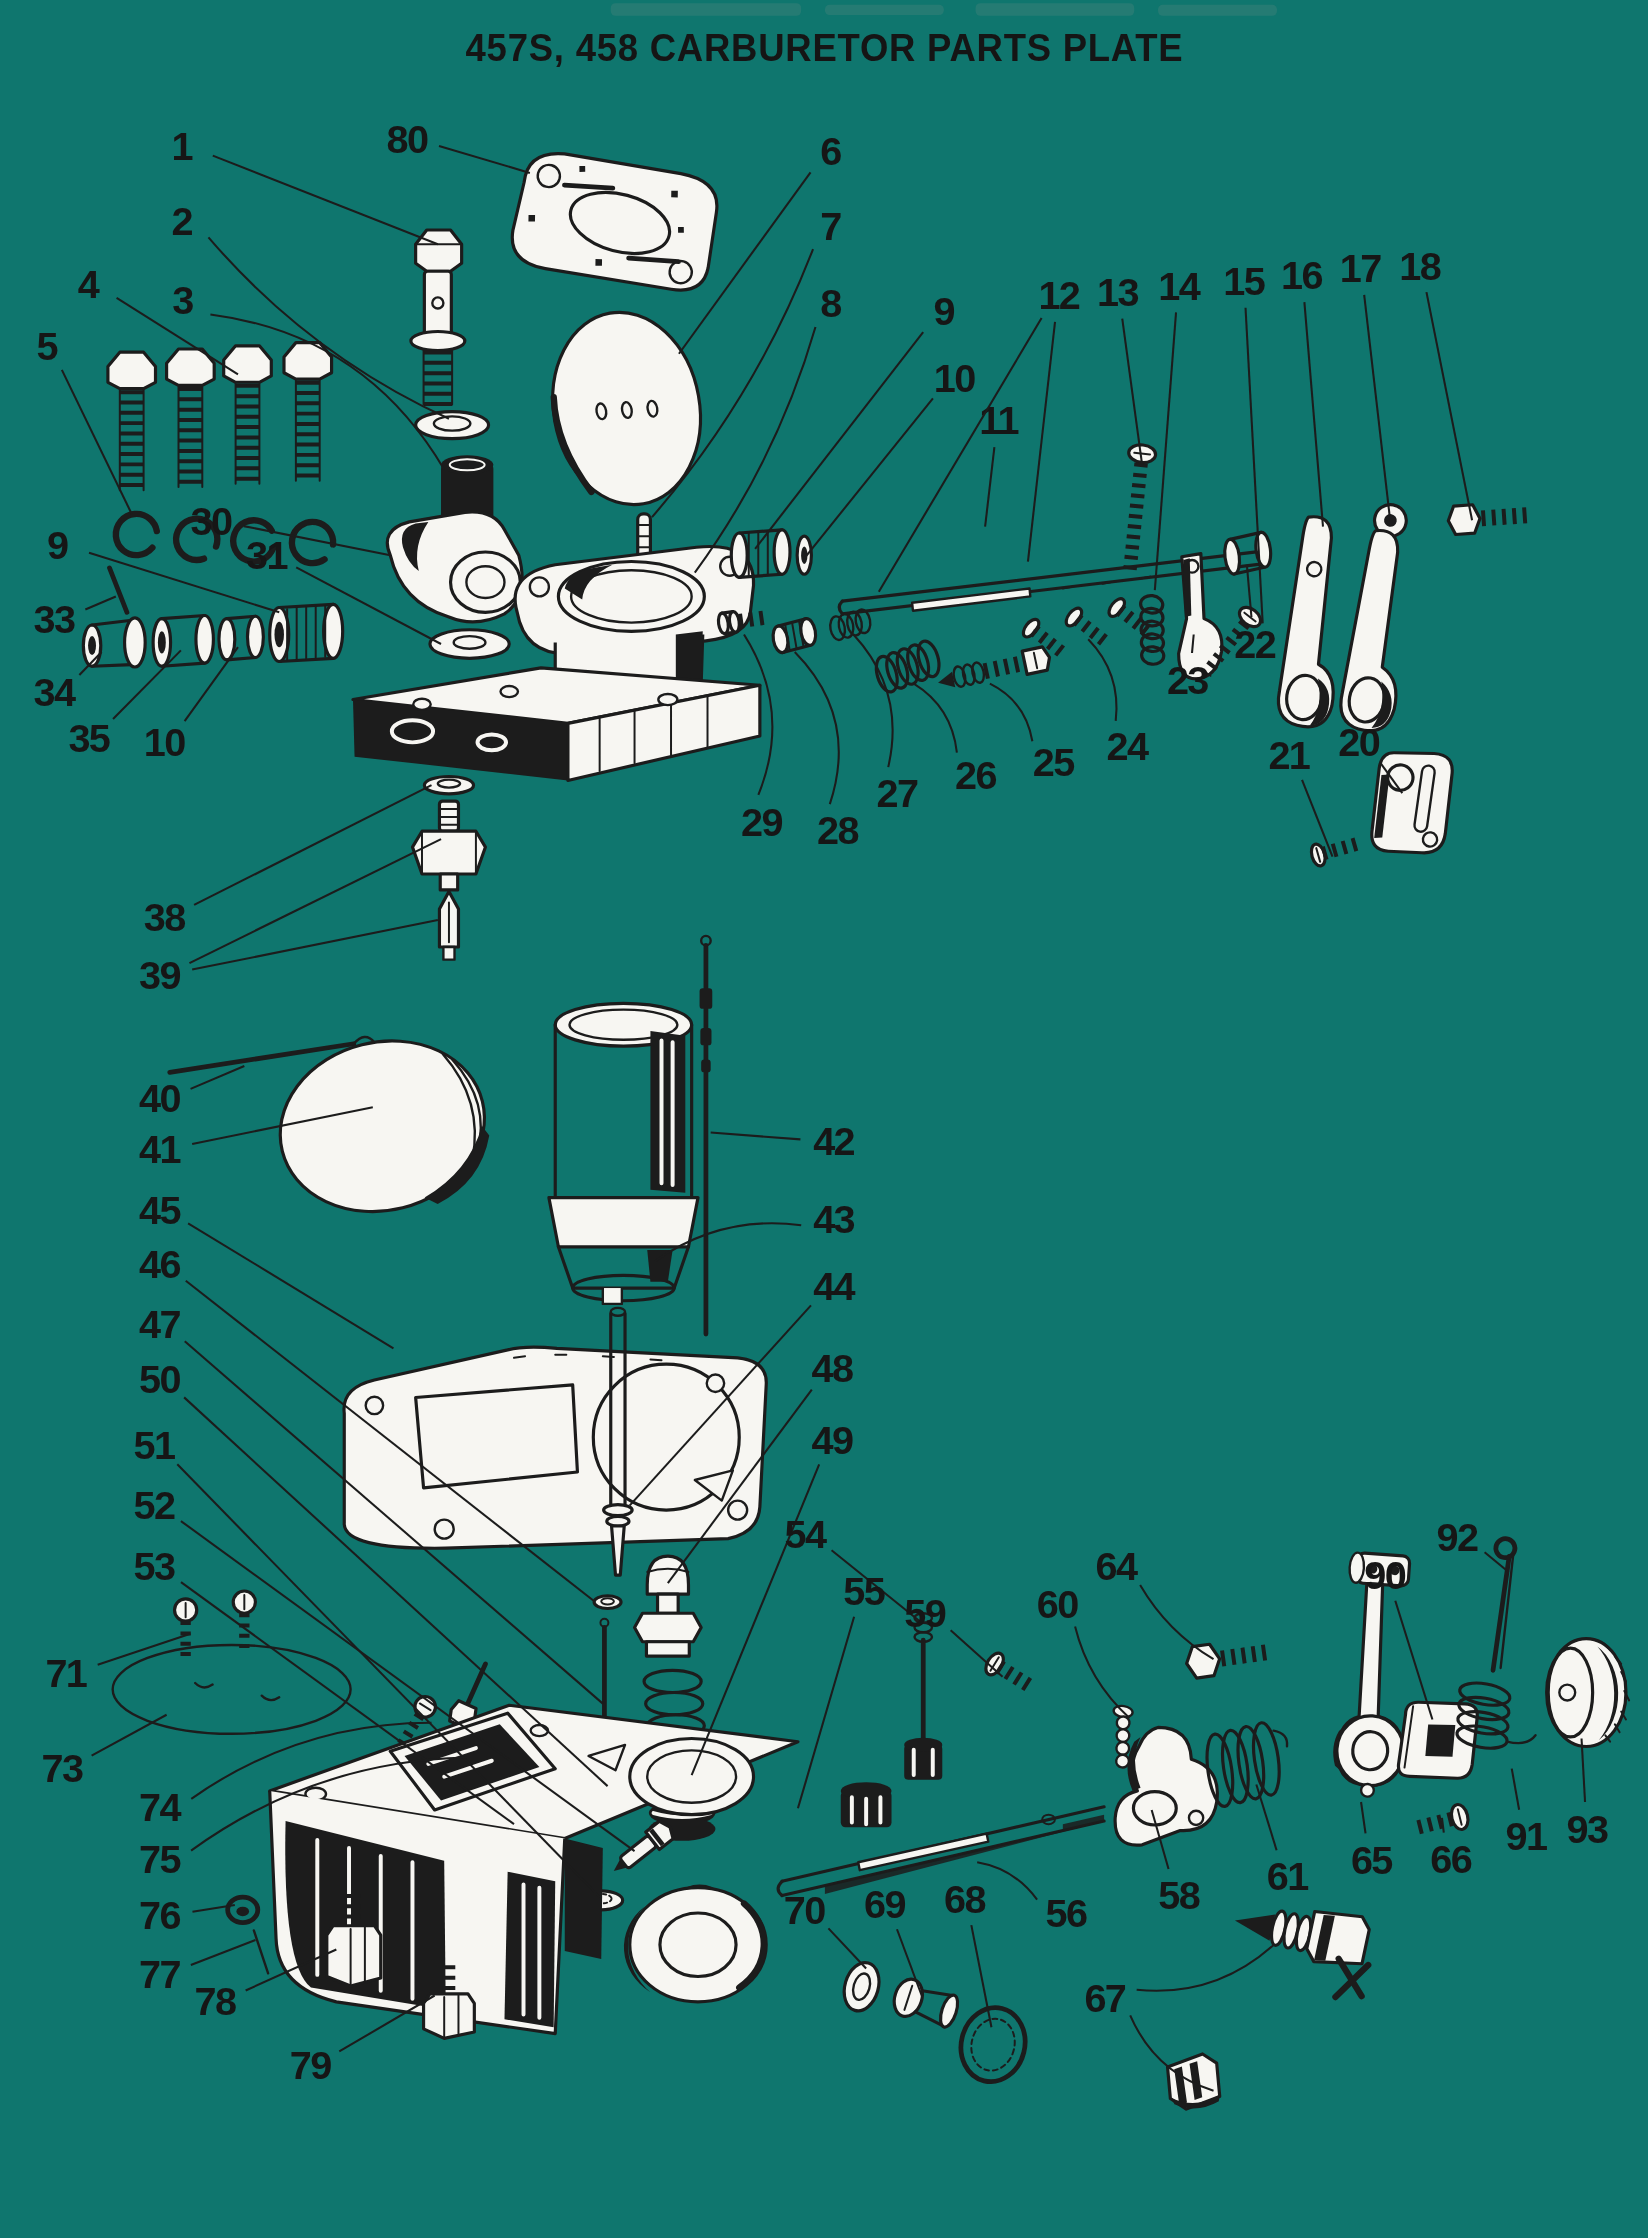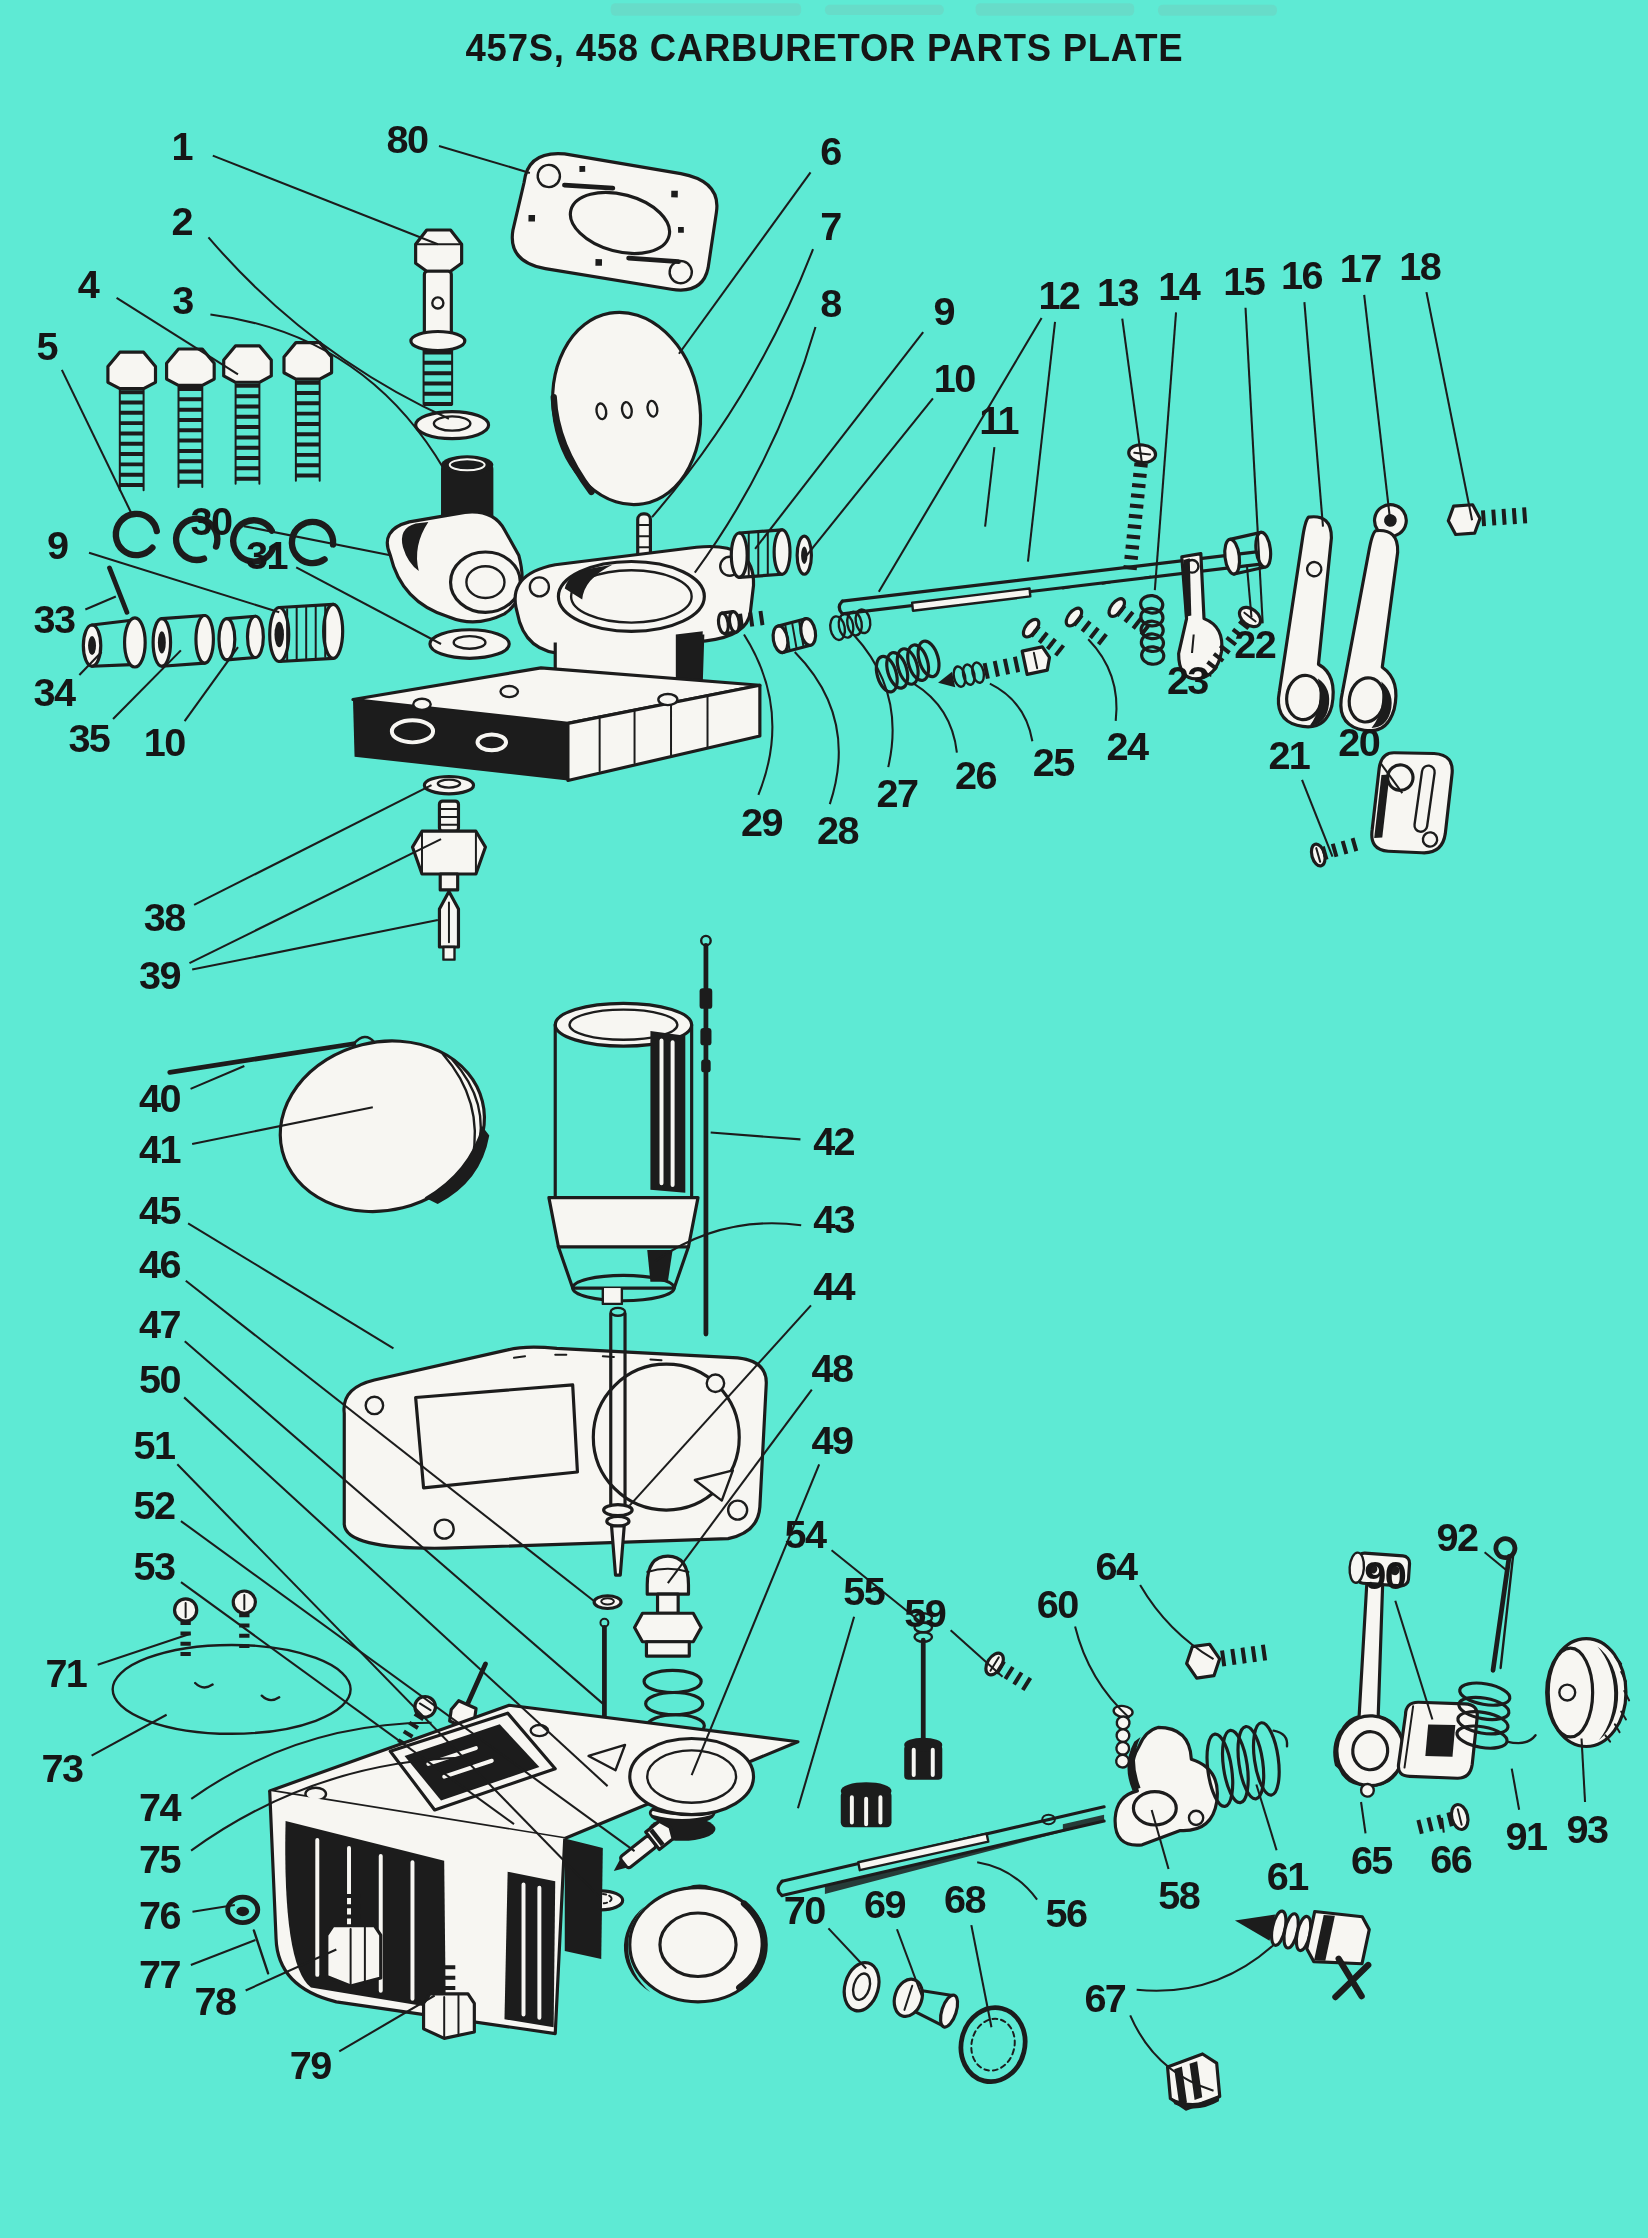--- a/index.html
+++ b/index.html
@@ -1,16 +1,16 @@
 <!DOCTYPE html>
 <html style="font-size:12.7px"><head>
 <meta charset="utf-8">
 <style>
   html,body{margin:0;padding:0;background:#d8d5cf;}
-  .page{position:relative;width:1649px;height:2239px;background:#5eead4;overflow:hidden;
+  .page{position:relative;width:1649px;height:2239px;background:#0f766e;overflow:hidden;
         font-family:"Liberation Sans",sans-serif;color:#1b1b1b;}
   .title{position:absolute;left:0;top:27px;width:100%;text-align:center;
          font-size:38px;font-weight:700;letter-spacing:0.8px;color:#151515;
          transform:scaleX(.96);}
   svg{position:absolute;left:0;top:0;}
   .s{stroke:#1c1c1c;fill:none;stroke-width:4;stroke-linecap:round;stroke-linejoin:round;}
   .w{stroke:#1c1c1c;fill:#f7f6f2;stroke-width:4;stroke-linejoin:round;}
   .f{fill:#1c1c1c;stroke:none;}
   .t2{stroke-width:2.5;} .t3{stroke-width:3;} .t6{stroke-width:6;} .t8{stroke-width:8;}
   .thread{stroke:#1c1c1c;fill:none;stroke-dasharray:5 8;}

